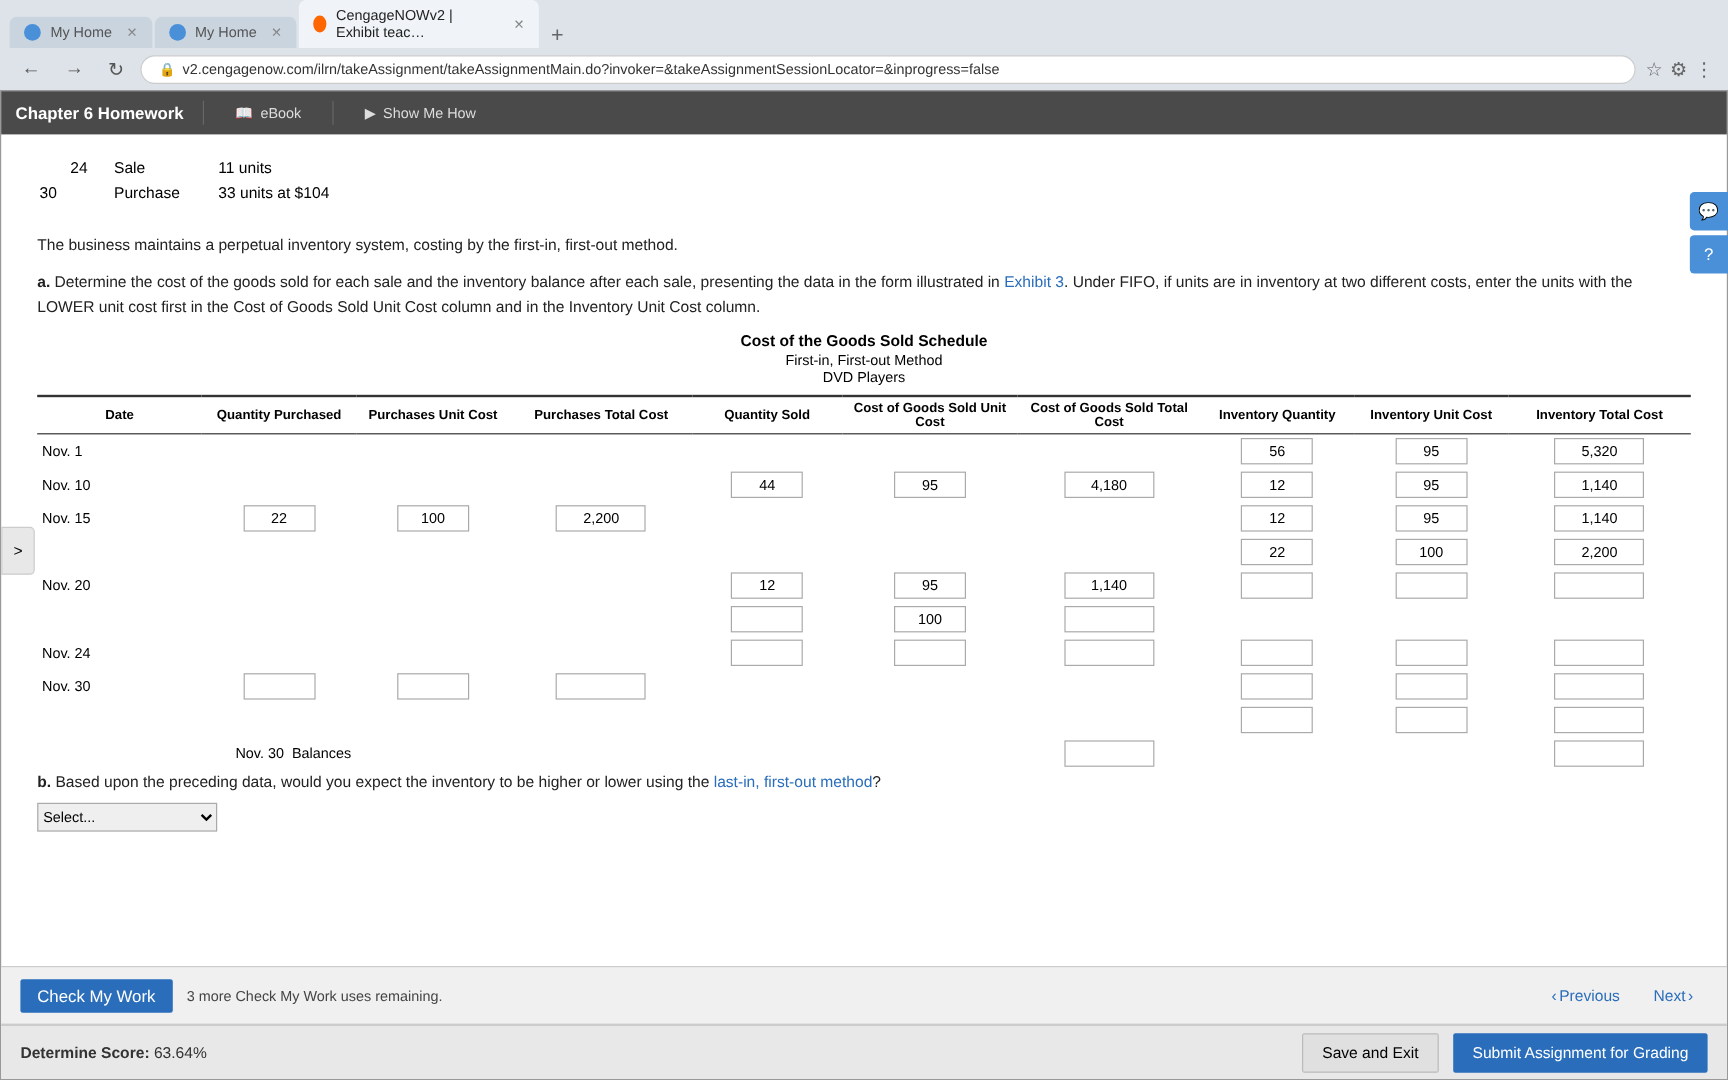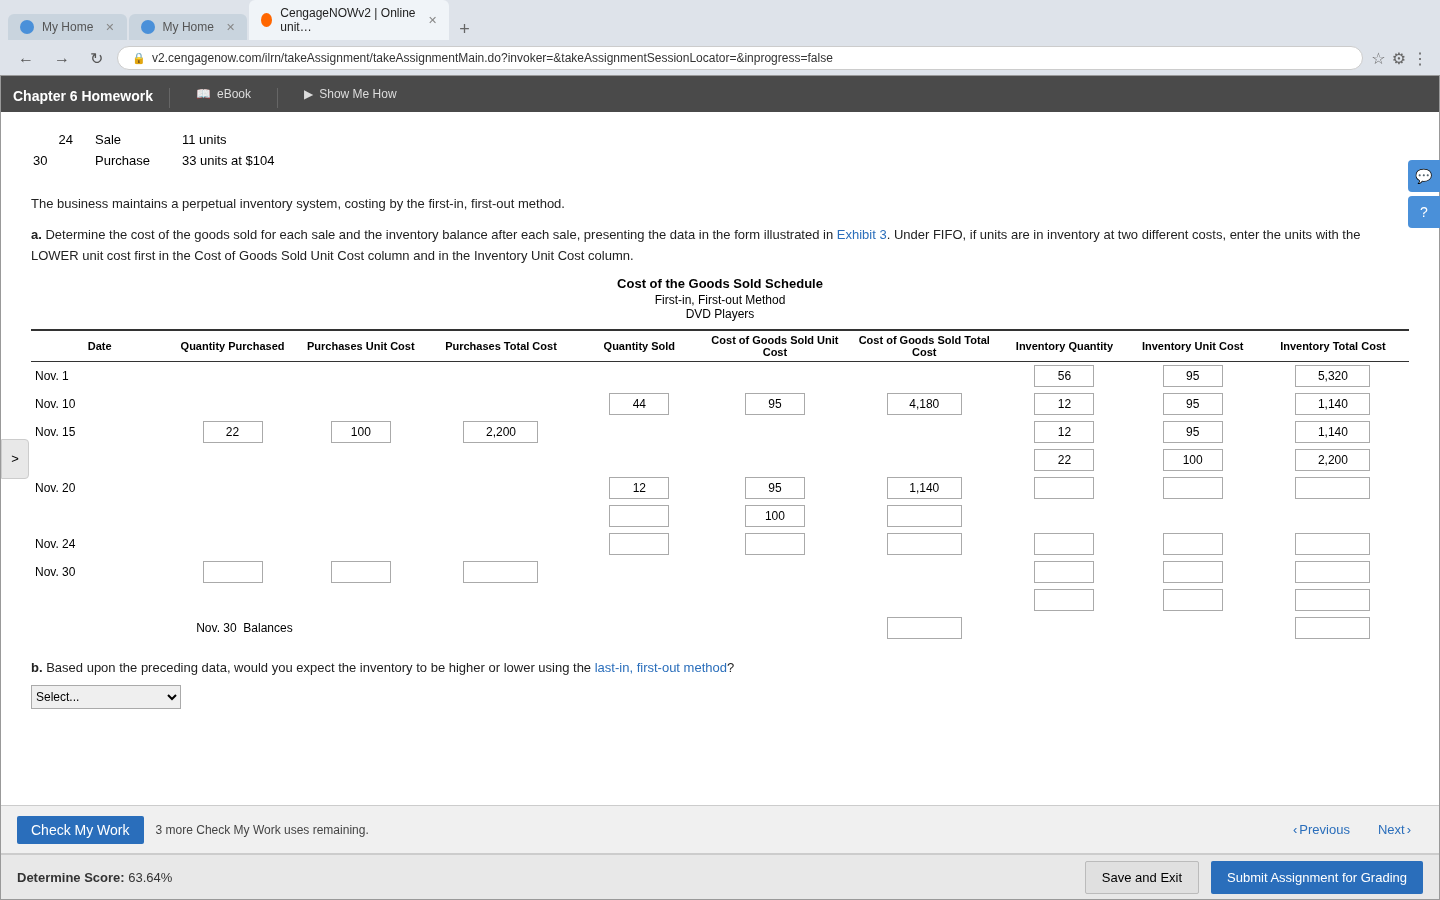--- a/index.html
+++ b/index.html
@@ -21,21 +21,21 @@
     .nav-btn { background: none; border: none; cursor: pointer; color: #555; font-size: 16px; padding: 2px 6px; }
     .url-box { flex: 1; background: white; border: 1px solid #ccc; border-radius: 20px; padding: 4px 14px; font-size: 12px; color: #333; display: flex; align-items: center; gap: 6px; }
     .url-lock { color: #555; font-size: 11px; }
     .address-actions { display: flex; gap: 6px; }
     .addr-action-btn { background: none; border: none; cursor: pointer; color: #666; font-size: 16px; }
 
     
     .app-container { background: white; margin: 0; height: calc(900px - 75px); display: flex; flex-direction: column; border: 1px solid #999; }
 
     
-    .app-header { background: #4a4a4a; display: flex; padding: 12px 12px; height: 36px; gap: 16px; }
+    .app-header { background: #4a4a4a; display: flex; align-items: center; padding: 0 12px; height: 36px; gap: 16px; }
     .chapter-title { color: white; font-weight: bold; font-size: 14px; }
     .header-btn { display: flex; align-items: center; gap: 6px; color: #ddd; font-size: 12px; padding: 4px 10px; cursor: pointer; }
 
     
     .main-content { flex: 1; overflow-y: auto; padding: 16px 30px; position: relative; }
 
     
     .side-toggle { position: absolute; left: 0; top: 50%; transform: translateY(-50%); width: 28px; height: 40px; background: #e8e8e8; border: 1px solid #ccc; border-radius: 0 4px 4px 0; display: flex; align-items: center; justify-content: center; cursor: pointer; }
 
     
@@ -73,40 +73,40 @@
     .question-text { font-size: 13px; line-height: 1.6; color: #222; margin-bottom: 6px; }
     .question-text a, .link-text { color: #2a6ebb; text-decoration: none; }
 
     .table-header-row th { border-top: 2px solid #333; border-bottom: 1px solid #aaa; }
 
     .dropdown-select { border: 1px solid #aaa; width: 150px; height: 24px; font-size: 12px; }
 
     .intro-table { margin-bottom: 22px; font-size: 13px; }
     .intro-table td { padding: 2px 30px 2px 0; }
 
-    .section-b { margin-top: 16px; }
+    .section-b { margin-top: 0; }
   </style>
 </head>
 <body>
 
 <div class="browser-chrome">
   <div class="tab-bar">
     <div class="tab inactive">
       <span class="tab-icon blue"></span>
       <span>My Home</span>
       <span class="tab-close">✕</span>
     </div>
     <div class="tab inactive">
       <span class="tab-icon blue"></span>
       <span>My Home</span>
       <span class="tab-close">✕</span>
     </div>
     <div class="tab active">
       <span class="tab-icon cengage"></span>
-      <span>CengageNOWv2 | Online unit…</span>
+      <span>CengageNOWv2 | Exhibit teac…</span>
       <span class="tab-close">✕</span>
     </div>
     <button class="tab-add">+</button>
   </div>
   <div class="address-bar">
     <button class="nav-btn">←</button>
     <button class="nav-btn">→</button>
     <button class="nav-btn">↻</button>
     <div class="url-box">
       <span class="url-lock">🔒</span>

